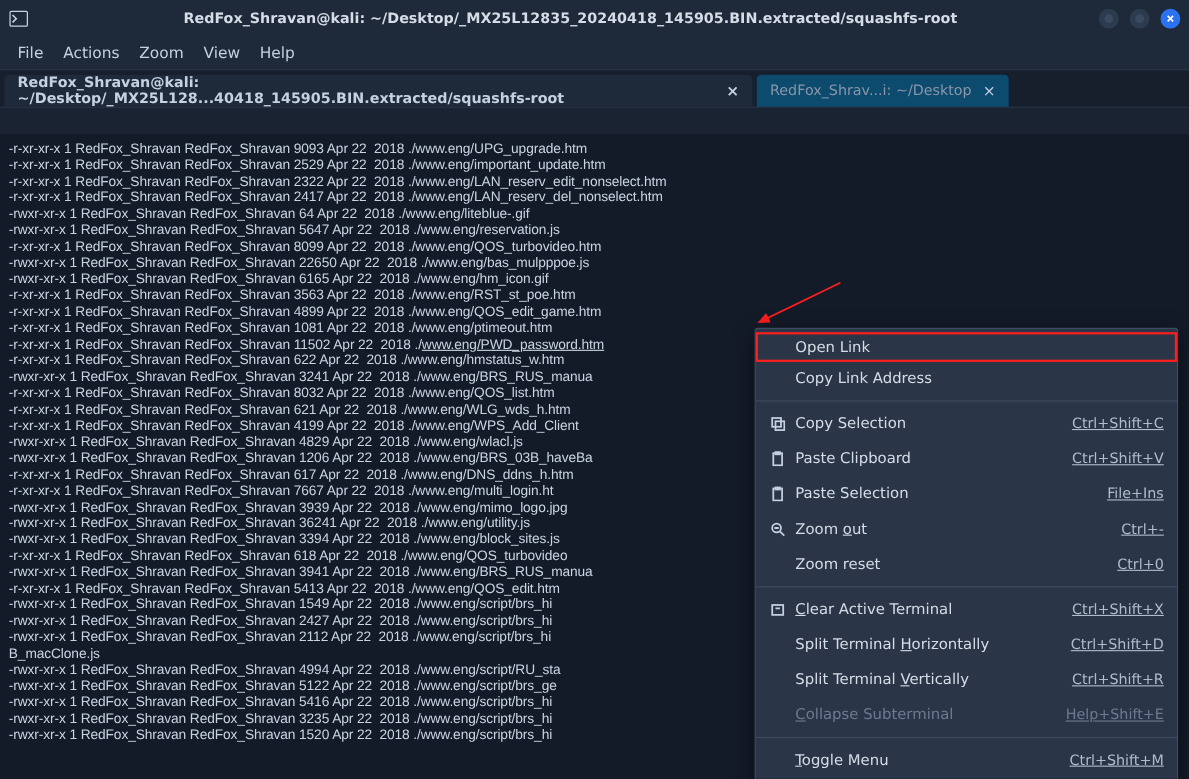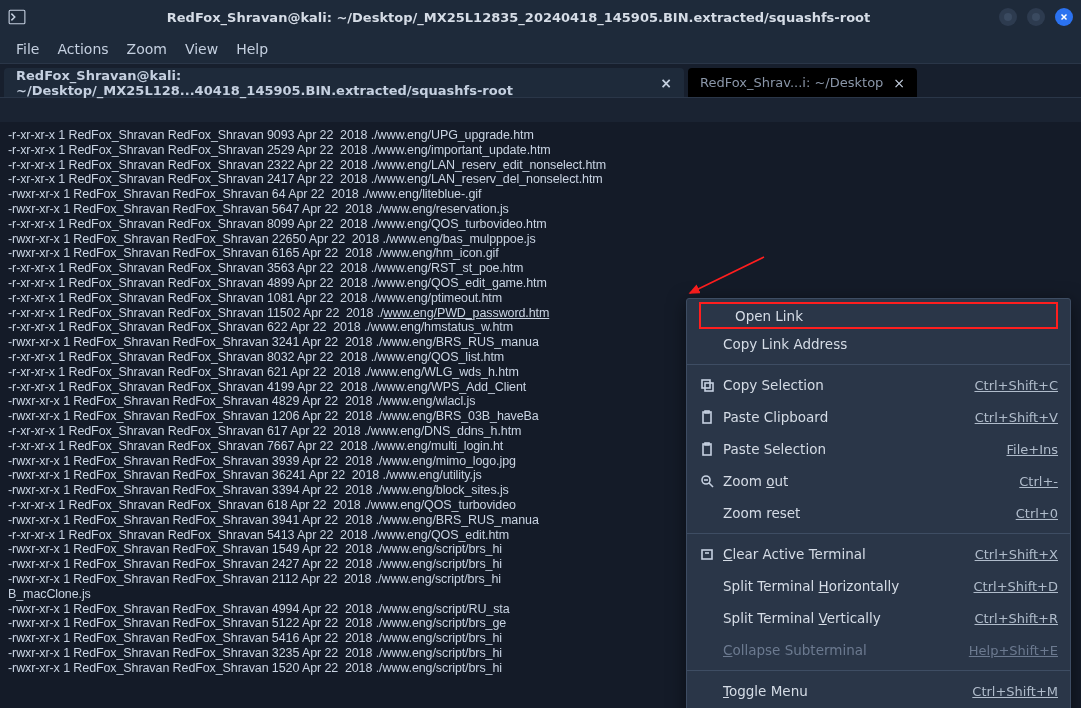--- a/index.html
+++ b/index.html
@@ -67,21 +67,21 @@
     align-items: center;
     padding: 0 12px;
     background: #1e2a3a;
     border-radius: 4px 4px 0 0;
     font-size: 13px;
     font-weight: bold;
     gap: 10px;
     margin-top: 4px;
     max-width: 680px;
   }
-  .tab.inactive { background: #000000; color: #8a96a8; font-weight: normal; }
+  .tab.inactive { background: #0c4a6e; color: #8a96a8; font-weight: normal; }
   .tab-close { font-size: 14px; cursor: pointer; color: #c5d0e0; }
   .terminal {
     background: #141b28;
     font-family: Liberation Sans, sans-serif;
     font-size: 12.5px;
     line-height: 14.8px;
     padding: 6px 8px;
     color: #c9d4e3;
     white-space: pre;
     letter-spacing: -0.1px;
@@ -113,21 +113,21 @@
     align-items: center;
     padding: 8px 12px;
     gap: 8px;
     min-height: 27px;
   }
   .cm-item .icon-slot { width: 16px; display: flex; align-items: center; justify-content: center; }
   .cm-item .label { flex: 1; }
   .cm-item .shortcut { color: #b0bccb; font-size: 13px; text-decoration: underline; }
   .cm-item.highlighted {
     border: 2px solid #ff1e1e;
-    margin: -1px 12px;
+    margin: -1px 0px;
     padding: 3px 10px;
   }
   .cm-sep { height: 1px; background: #3e4d63; margin: 4px 0; }
   .mnemonic { text-decoration: underline; }
   .checkbox-empty {
     width: 13px; height: 13px;
     border: 1px solid #6c7a90;
     border-radius: 2px;
   }
   .icon-slot svg { width: 14px; height: 14px; stroke: #c5d0e0; fill: none; stroke-width: 1.6; }

